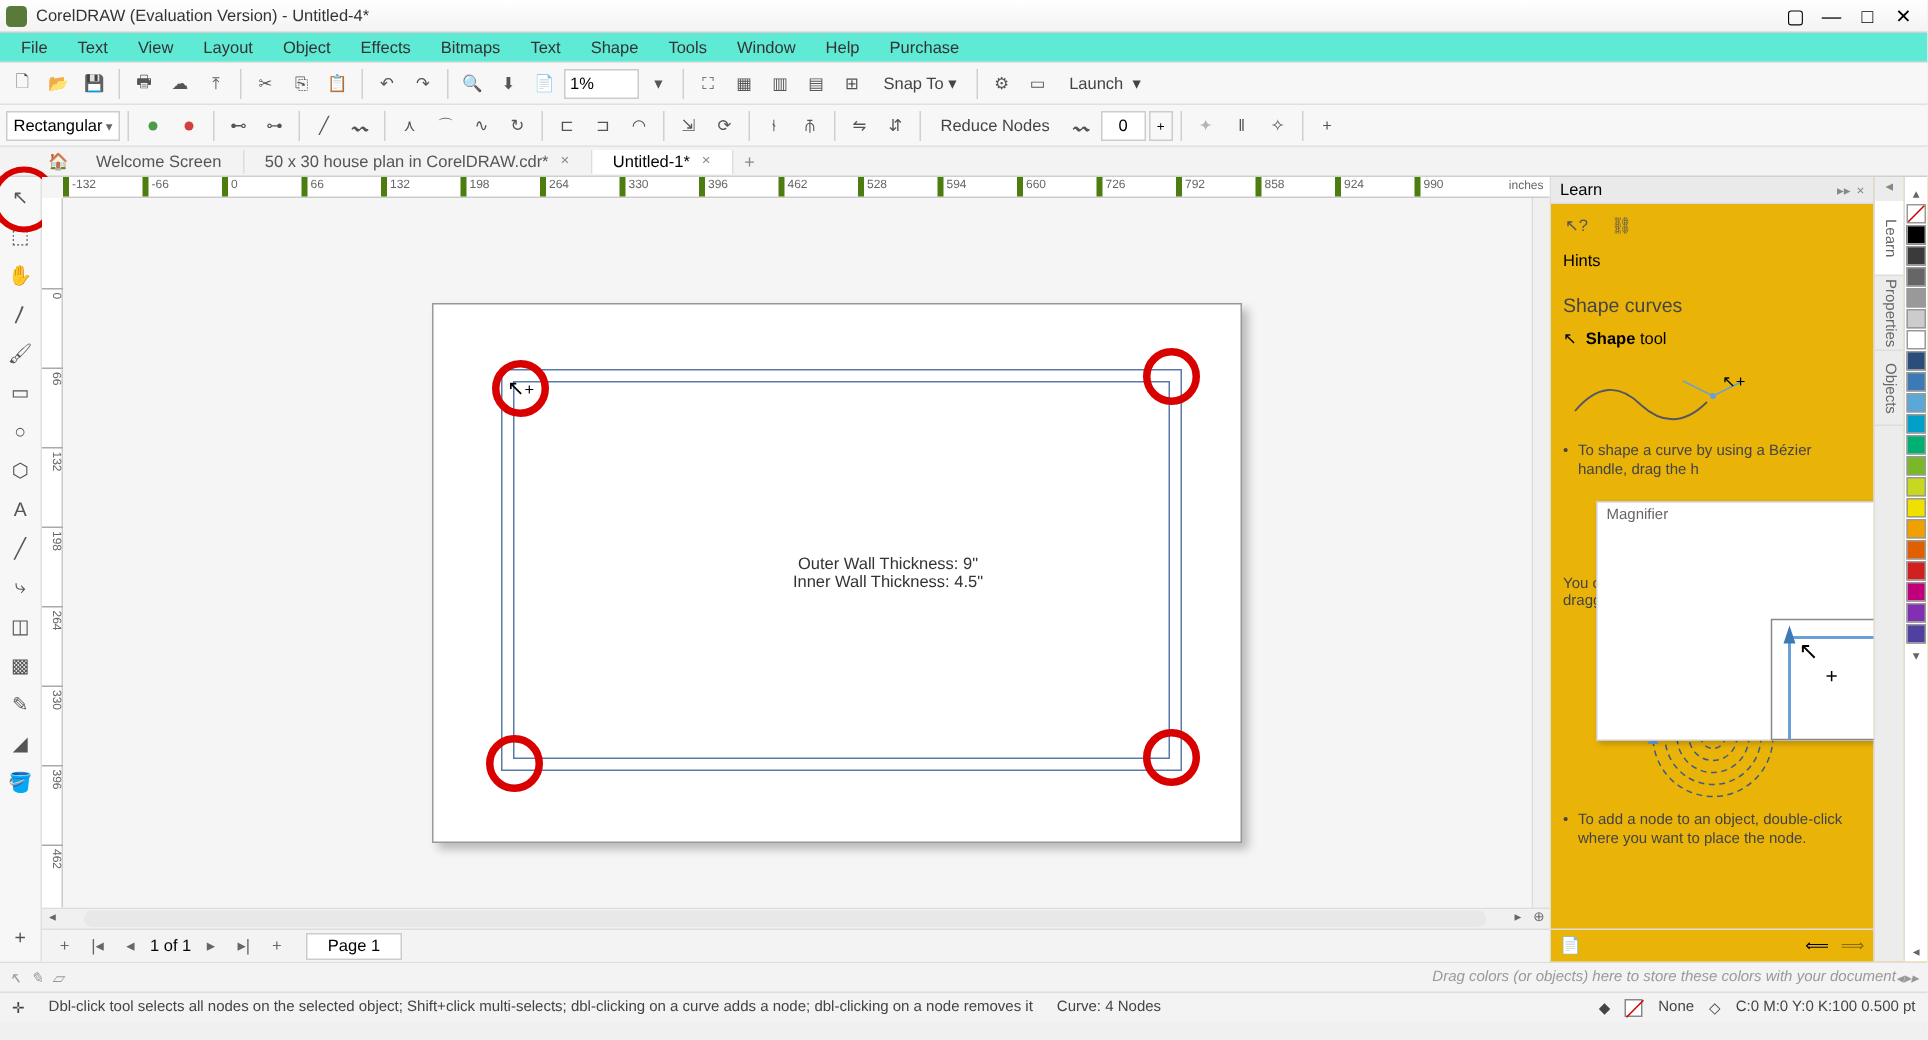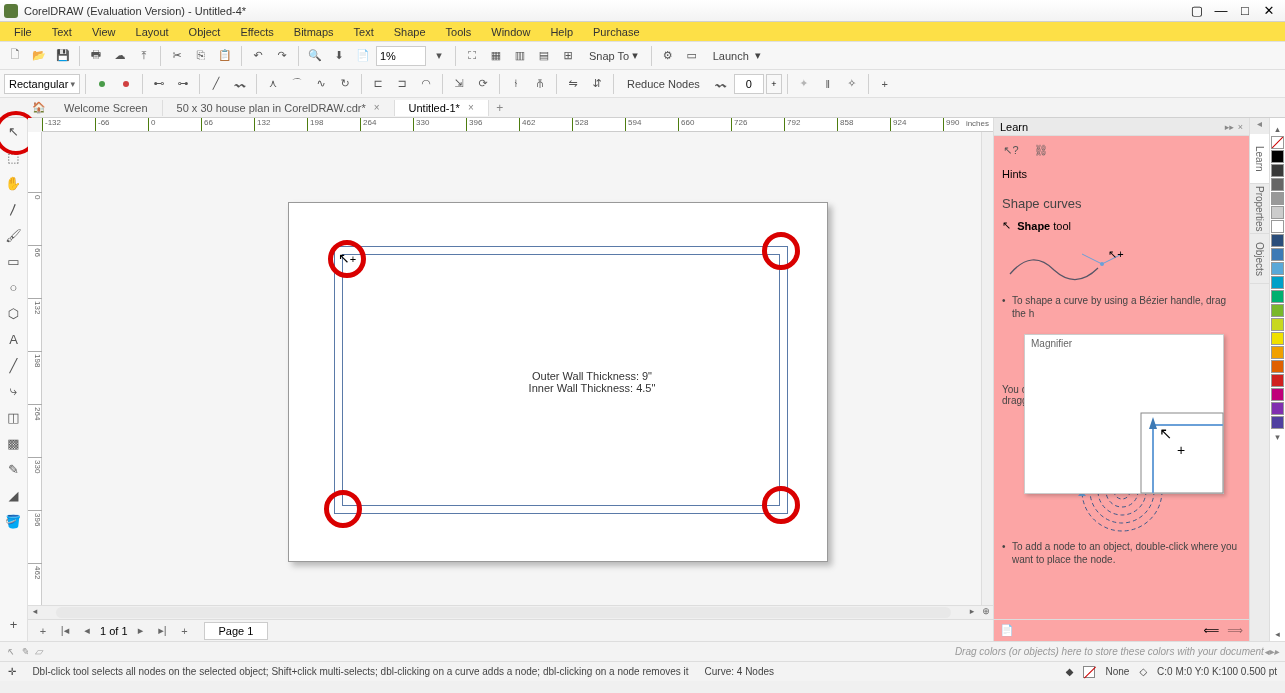--- a/index.html
+++ b/index.html
@@ -1,21 +1,21 @@
 <!DOCTYPE html>
 <html><head>
 <meta charset="utf-8">
 <style>
 * { margin: 0; padding: 0; box-sizing: border-box; font-family: "Segoe UI", Tahoma, sans-serif; }
 body { width: 1285px; height: 693px; background: #f0f0f0; overflow: hidden; font-size: 11px; }
 .titlebar { height: 22px; background: linear-gradient(#fff,#f3f3f3); display: flex; align-items: center; padding: 0 4px; border-bottom: 1px solid #d0d0d0; }
 .titlebar .icon { width: 14px; height: 14px; background: #5a7a3a; border-radius: 3px; margin-right: 6px; }
 .titlebar .title { flex: 1; font-size: 11px; color: #333; }
 .titlebar .winbtn { width: 24px; height: 18px; display: flex; align-items: center; justify-content: center; font-size: 13px; cursor: pointer; }
-.menubar { height: 20px; background: #fde047; display: flex; align-items: center; padding: 0 4px; border-bottom: 1px solid #e0e0e0; }
+.menubar { height: 20px; background: #5eead4; display: flex; align-items: center; padding: 0 4px; border-bottom: 1px solid #e0e0e0; }
 .menubar span { padding: 2px 10px; font-size: 11px; color: #333; cursor: pointer; }
 .menubar span:first-child { text-decoration: underline; text-decoration-color: transparent; }
 .toolbar1, .toolbar2 { height: 28px; background: #f7f7f7; display: flex; align-items: center; padding: 0 4px; border-bottom: 1px solid #e0e0e0; gap: 2px; }
 .tbtn { width: 22px; height: 22px; display: flex; align-items: center; justify-content: center; cursor: pointer; border: 1px solid transparent; border-radius: 2px; color: #555; }
 .sep { width: 1px; height: 20px; background: #d0d0d0; margin: 0 3px; }
 .zoom-input { width: 50px; height: 20px; font-size: 11px; padding: 0 3px; border: 1px solid #ccc; }
 .dropdown-combo { height: 20px; font-size: 11px; border: 1px solid #ccc; padding: 0 16px 0 4px; background: #fff; position: relative; display: flex; align-items: center; }
 .dropdown-combo::after { content: "▾"; position: absolute; right: 4px; font-size: 9px; color: #666; }
 .text-btn { padding: 0 8px; height: 20px; font-size: 11px; display: flex; align-items: center; cursor: pointer; color: #444; }
 .dot { width: 6px; height: 6px; border-radius: 50%; display: inline-block; }
@@ -30,21 +30,21 @@
 .tab-add { width: 22px; display: flex; align-items: center; justify-content: center; color: #888; font-size: 12px; }
 
 .workspace { display: flex; height: 523px; }
 .left-toolbox { width: 28px; background: #f7f7f7; border-right: 1px solid #e0e0e0; display: flex; flex-direction: column; align-items: center; padding-top: 2px; gap: 4px; }
 .tool { width: 22px; height: 22px; display: flex; align-items: center; justify-content: center; cursor: pointer; border: 1px solid transparent; border-radius: 2px; color: #555; font-size: 13px; }
 .tool.circled { position: relative; }
 .tool.circled::after { content: ""; position: absolute; width: 36px; height: 36px; border: 4px solid #d90000; border-radius: 50%; left: -10px; top: -10px; pointer-events: none; }
 
 .canvas-area { flex: 1; position: relative; background: #f5f5f5; display: flex; flex-direction: column; }
 .ruler-h { height: 14px; background: #fff; border-bottom: 1px solid #ccc; position: relative; margin-left: 14px; font-size: 8px; color: #666; overflow: hidden; }
-.ruler-h .tick { position: absolute; top: 0; border-left: 1px solid #4d7c0f; height: 14px; padding-left: 2px; text-align: right; }
+.ruler-h .tick { position: absolute; top: 0; border-left: 4px solid #4d7c0f; height: 14px; padding-left: 2px; text-align: right; }
 .canvas-body { flex: 1; display: flex; }
 .ruler-v { width: 14px; background: #fff; border-right: 1px solid #ccc; position: relative; font-size: 8px; color: #666; }
 .ruler-v .tick { position: absolute; left: 0; border-top: 1px solid #aaa; width: 14px; writing-mode: vertical-rl; padding-top: 2px; }
 .canvas-viewport { flex: 1; position: relative; overflow: hidden; background: #f5f5f5; }
 .page { position: absolute; background: #fff; box-shadow: 4px 4px 6px rgba(0,0,0,0.25); border: 1px solid #999; }
 .wall-outer { position: absolute; border: 1px solid #5a7aa8; }
 .wall-inner { position: absolute; border: 1px solid #5a7aa8; }
 .red-circle { position: absolute; width: 38px; height: 38px; border: 5px solid #d90000; border-radius: 50%; pointer-events: none; }
 .canvas-text { position: absolute; font-size: 11px; color: #333; text-align: center; }
 .scroll-v { width: 12px; background: #f0f0f0; border-left: 1px solid #ddd; }
@@ -56,21 +56,21 @@
 .page-nav .page-tab { padding: 2px 14px; background: #fff; border: 1px solid #ccc; margin-left: 6px; }
 
 .color-tray { height: 20px; background: #f3f3f3; border-top: 1px solid #ddd; display: flex; align-items: center; padding: 0 6px; font-size: 10px; color: #999; font-style: italic; }
 .color-tray .tray-icons { display: flex; gap: 6px; margin-right: 10px; }
 
 .statusbar { height: 20px; background: #f3f3f3; border-top: 1px solid #ddd; display: flex; align-items: center; padding: 0 8px; font-size: 10px; color: #444; gap: 16px; }
 .statusbar .right { margin-left: auto; display: flex; align-items: center; gap: 10px; }
 .fill-swatch { width: 12px; height: 12px; background: #fff; border: 1px solid #888; position: relative; }
 .fill-swatch::after { content: ""; position: absolute; width: 16px; height: 1px; background: #c00; transform: rotate(-45deg); top: 5px; left: -2px; }
 
-.right-panels { width: 292px; display: flex; background: #fca5a5; border-left: 1px solid #ddd; }
+.right-panels { width: 252px; display: flex; background: #eab308; border-left: 1px solid #ddd; }
 .learn-panel { flex: 1; display: flex; flex-direction: column; overflow: hidden; }
 .panel-header { height: 18px; background: #eaeaea; padding: 0 6px; font-size: 11px; display: flex; align-items: center; border-bottom: 1px solid #ddd; }
 .panel-header .hdr-btns { margin-left: auto; display: flex; gap: 4px; font-size: 9px; color: #888; }
 .learn-icons { height: 28px; display: flex; align-items: center; padding: 0 6px; gap: 8px; }
 .learn-section { padding: 4px 8px; font-size: 11px; }
 .learn-title { font-size: 13px; color: #444; margin: 8px 0; }
 .learn-sub { display: flex; align-items: center; gap: 6px; margin-bottom: 8px; }
 .learn-bullet { font-size: 10px; color: #444; padding: 4px 0 4px 10px; position: relative; line-height: 1.3; }
 .learn-bullet::before { content: "•"; position: absolute; left: 0; }
 .curve-illust { height: 46px; margin: 4px 0; position: relative; }

